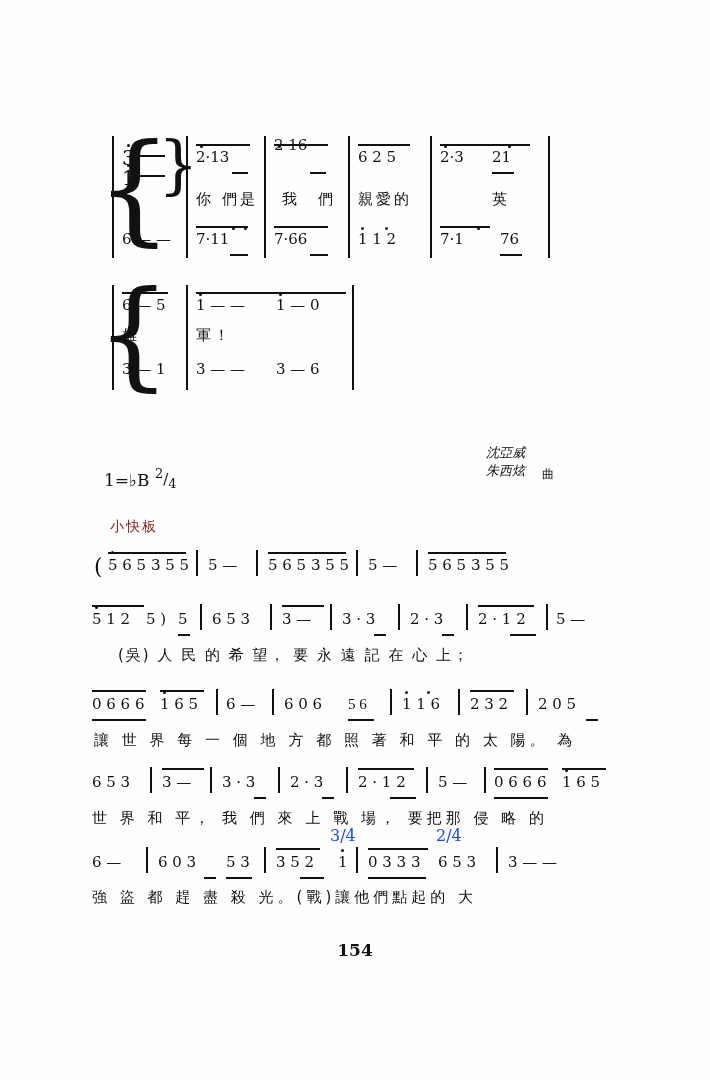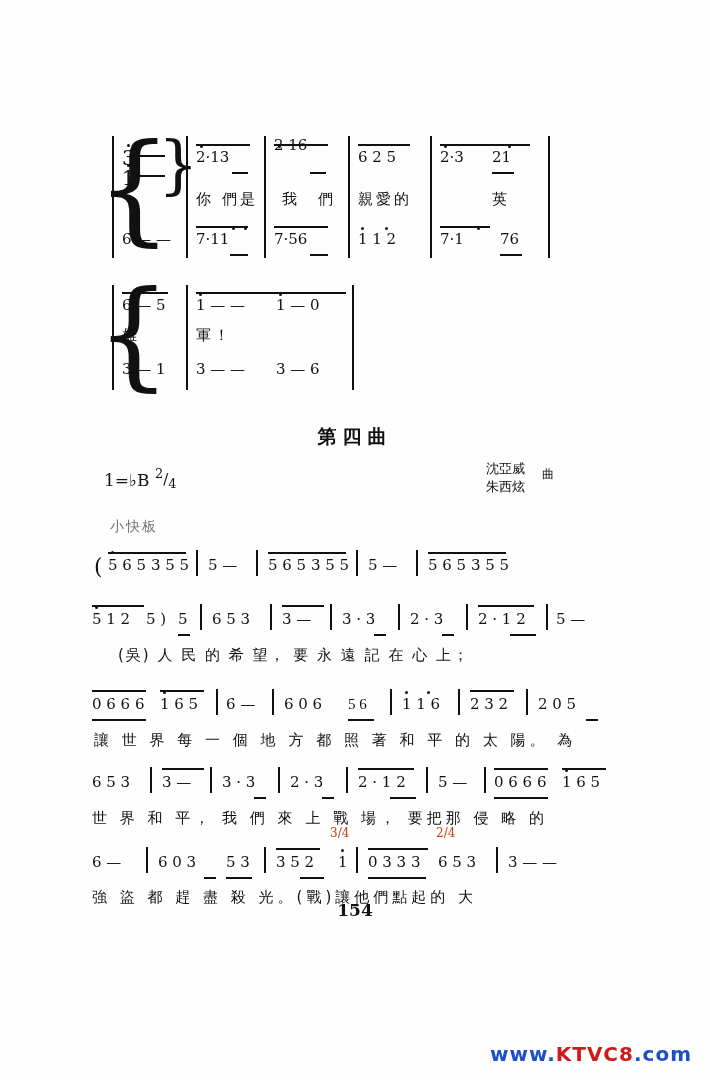--- a/index.html
+++ b/index.html
@@ -102,27 +102,27 @@
     font-size: 13px;
     line-height: 1.35;
     color: #111;
     white-space: nowrap;
   }
   .tempo {
     position: absolute;
     font-family: Liberation Serif, serif;
     font-size: 14px;
     letter-spacing: 2px;
-    color: #737373;
+    color: #7f1d1d;
   }
   .meterchange {
     position: absolute;
     font-family: "DejaVu Serif", serif;
-    font-size: 12px;
-    color: #c2410c;
+    font-size: 16px;
+    color: #1d4ed8;
   }
   .pagenum {
     position: absolute;
     left: 0; right: 0;
     text-align: center;
     font-family: "DejaVu Serif", serif;
     font-size: 17px;
     font-weight: bold;
     color: #111;
   }
@@ -192,21 +192,21 @@
 
     <div class="note" style="left:122px; top:232px;">6 — —</div>
 
     <div class="beam" style="left:196px; top:226px; width:52px;"></div>
     <div class="note" style="left:196px; top:232px;">7·11</div>
     <div class="dotabove" style="left:232px; top:227px;"></div>
     <div class="dotabove" style="left:244px; top:227px;"></div>
     <div class="underline1" style="left:230px; top:254px; width:18px;"></div>
 
     <div class="beam" style="left:274px; top:226px; width:54px;"></div>
-    <div class="note" style="left:274px; top:232px;">7·56</div>
+    <div class="note" style="left:274px; top:232px;">7·66</div>
     <div class="underline1" style="left:310px; top:254px; width:18px;"></div>
 
     <div class="note" style="left:358px; top:232px;">1 1 2</div>
     <div class="dotabove" style="left:361px; top:227px;"></div>
     <div class="dotabove" style="left:385px; top:227px;"></div>
 
     <div class="beam" style="left:440px; top:226px; width:50px;"></div>
     <div class="note" style="left:440px; top:232px;">7·1</div>
     <div class="note" style="left:500px; top:232px;">76</div>
     <div class="dotabove" style="left:477px; top:227px;"></div>
@@ -231,31 +231,30 @@
 
     <div class="lyric" style="left:122px; top:328px;">雄</div>
     <div class="lyric" style="left:196px; top:328px;">軍！</div>
 
     <div class="note" style="left:122px; top:362px;">3 — 1</div>
     <div class="note" style="left:196px; top:362px;">3 — —</div>
     <div class="note" style="left:276px; top:362px;">3 — 6</div>
     <div class="beam" style="left:122px; top:385px; width:0;"></div>
   </div>
 
-  <div class="songhead" style="left:0; right:0; text-align:center; top:424px;">第四曲</div>
 
   <div class="keysig" style="left:104px; top:468px;">
     <span>1=♭B</span>
     <span class="frac">
       <sup style="font-size:13px;">2</sup>/<sub style="font-size:13px;">4</sub>
     </span>
   </div>
 
 
-  <div class="composer" style="left:486px; top:460px;">
+  <div class="composer" style="left:486px; top:444px;font-style:italic;">
     <div>沈亞威</div>
     <div>朱西炫</div>
   </div>
   <div class="composer" style="left:542px; top:466px; font-size:12px;">曲</div>
 
   <div class="tempo" style="left:110px; top:518px;">小快板</div>
 
   <div>
     <div class="note" style="left:94px; top:556px; font-size:22px;">(</div>
     <div class="beam" style="left:108px; top:552px; width:78px;"></div>
@@ -403,19 +402,16 @@
     <div class="underline1" style="left:368px; top:877px; width:58px;"></div>
 
     <div class="note" style="left:438px; top:855px;">6 5 3</div>
     <div class="barline" style="left:496px; top:847px; height:26px;"></div>
 
     <div class="note" style="left:508px; top:855px;">3 — —</div>
 
     <div class="lyric" style="left:92px; top:890px; letter-spacing:4px;">強 盜 都 趕 盡 殺 光。(戰)讓他們點起的 大</div>
   </div>
 
-  <div class="pagenum" style="top:900px;">154</div>
-
-  <div class="watermark">
-    <span class="w1">www.</span><span class="w2">KTVC8</span><span class="w3">.com</span>
-  </div>
+  <div class="pagenum" style="top:940px;">154</div>
+
 
 </div>
 
 </body></html>

